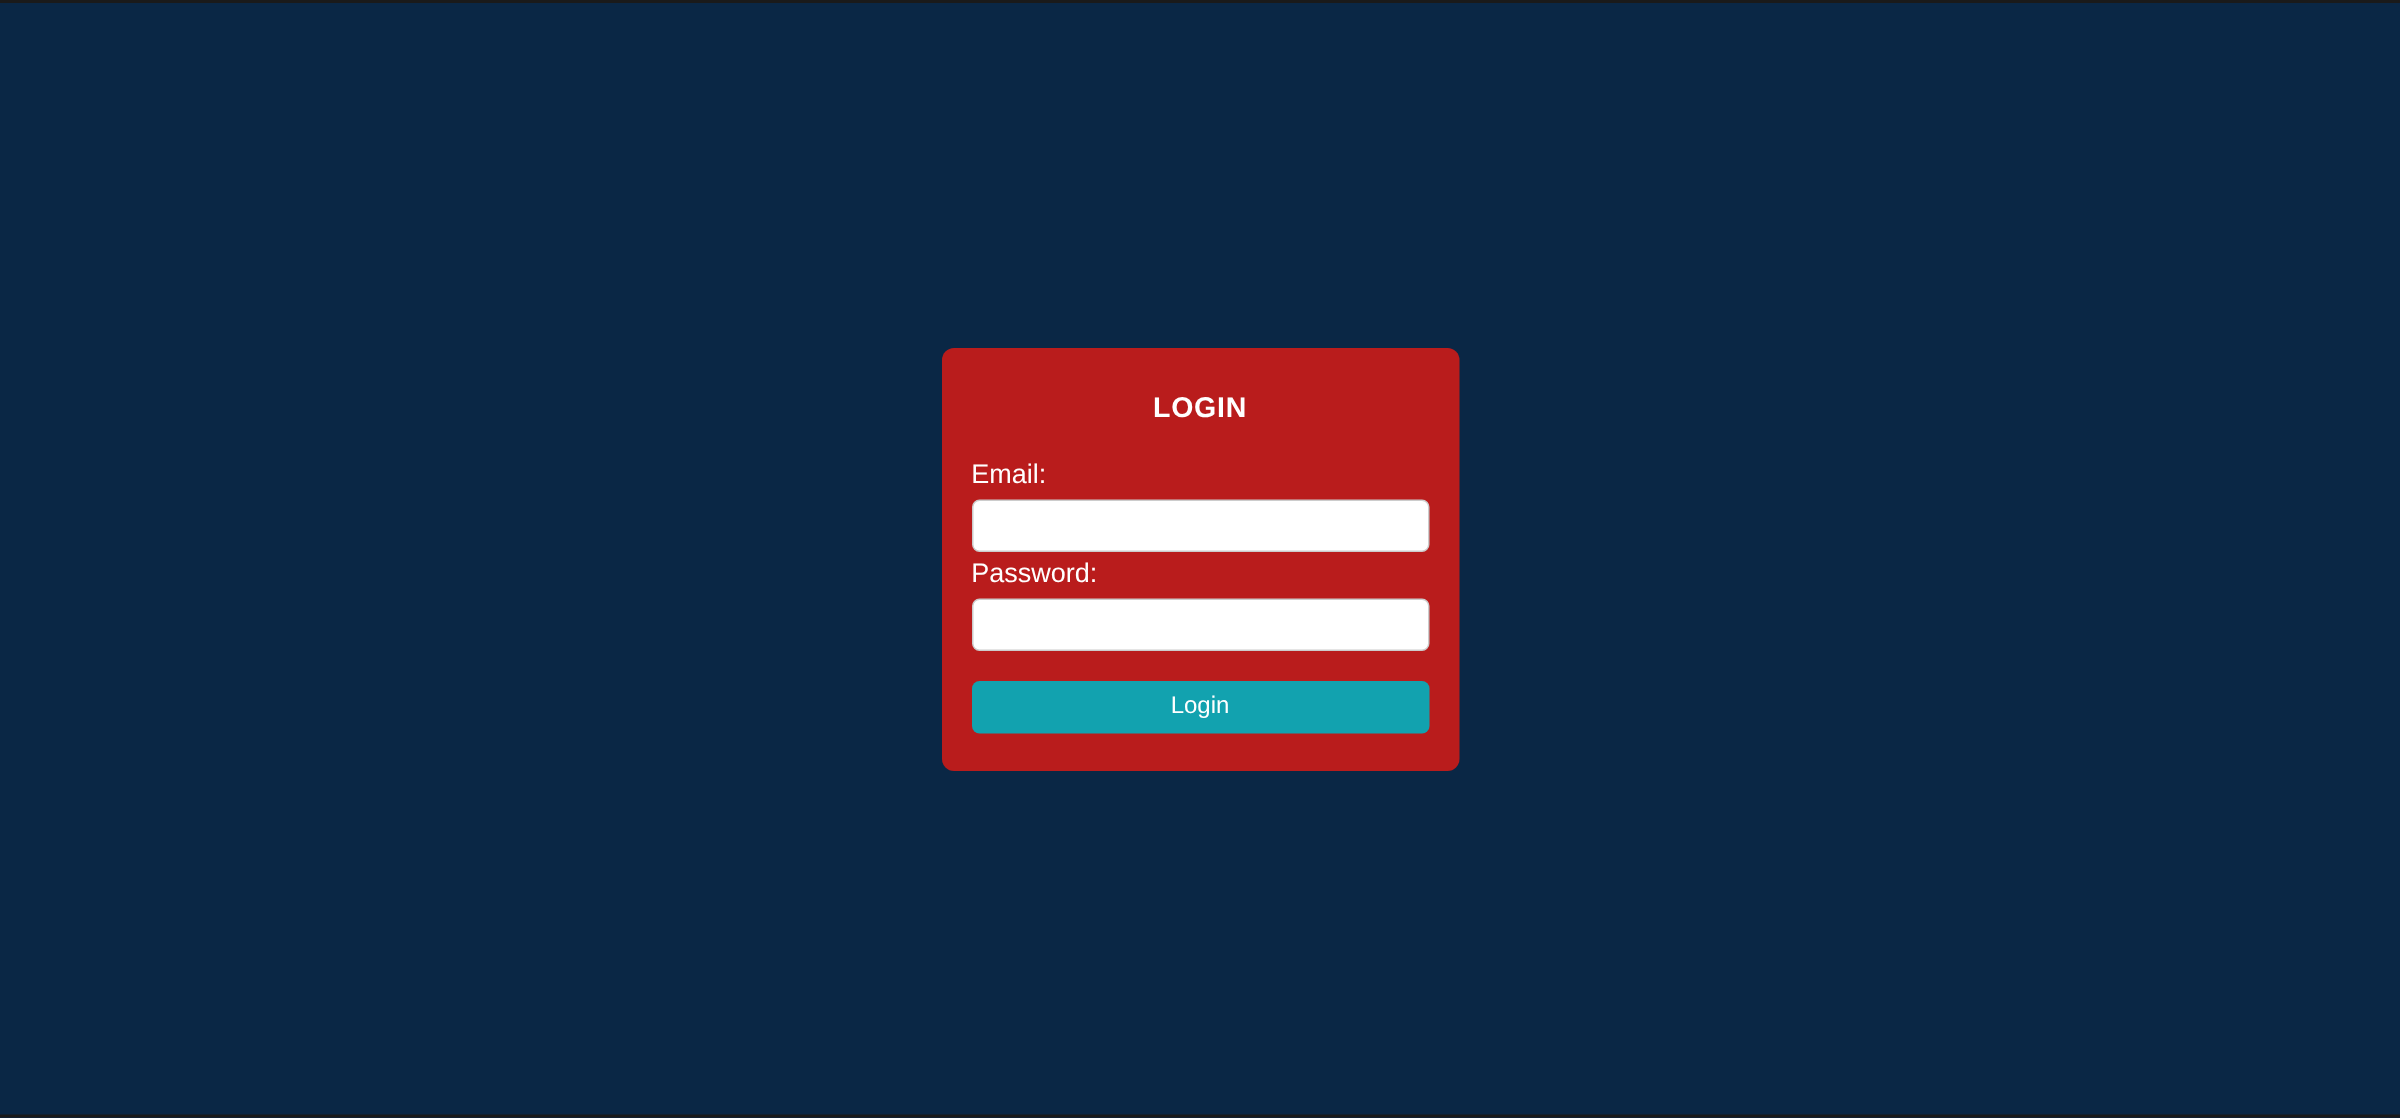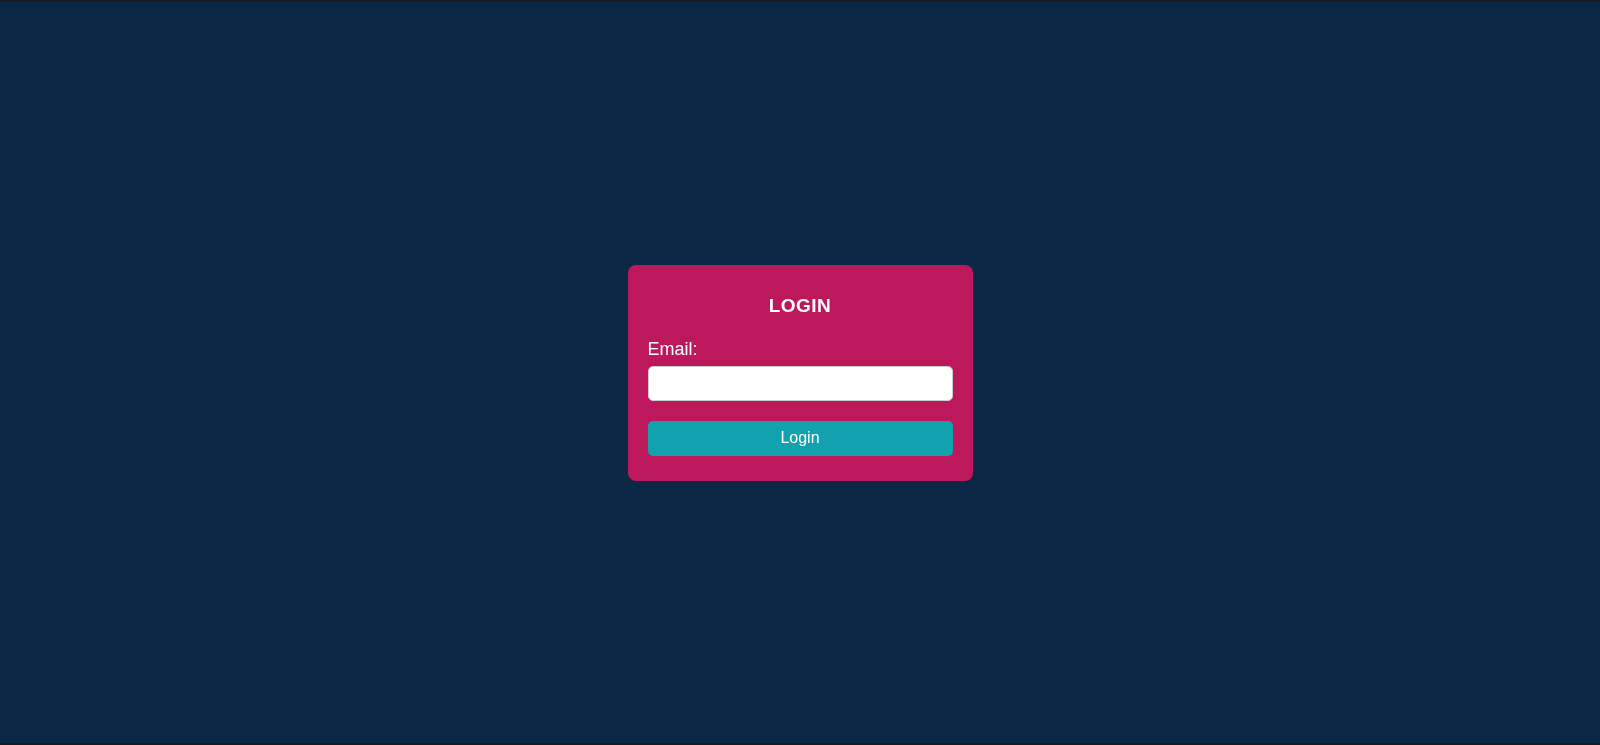--- a/index.html
+++ b/index.html
@@ -15,21 +15,21 @@
       font-family: Arial, Helvetica, sans-serif;
       display: flex;
       align-items: center;
       justify-content: center;
       border-top: 2px solid #1a1a1a;
       border-bottom: 2px solid #1a1a1a;
       overflow: hidden;
     }
     
     .login-card {
-      background-color: #be185d;
+      background-color: #b91c1c;
       width: 345px;
       border-radius: 8px;
       padding: 30px 20px 25px 20px;
       color: #ffffff;
     }
     
     .login-title {
       text-align: center;
       font-size: 19px;
       font-weight: bold;
@@ -77,15 +77,19 @@
 <body>
 
 <div class="login-card">
   <h2 class="login-title">LOGIN</h2>
   
   <div class="form-group">
     <label class="form-label">Email:</label>
     <input type="text" class="form-input" value="" style="">
   </div>
   
+  <div class="form-group">
+    <label class="form-label">Password:</label>
+    <input type="password" class="form-input" value="" style="">
+  </div>
   
   <button class="login-button">Login</button>
 </div>
 
 </body></html>

